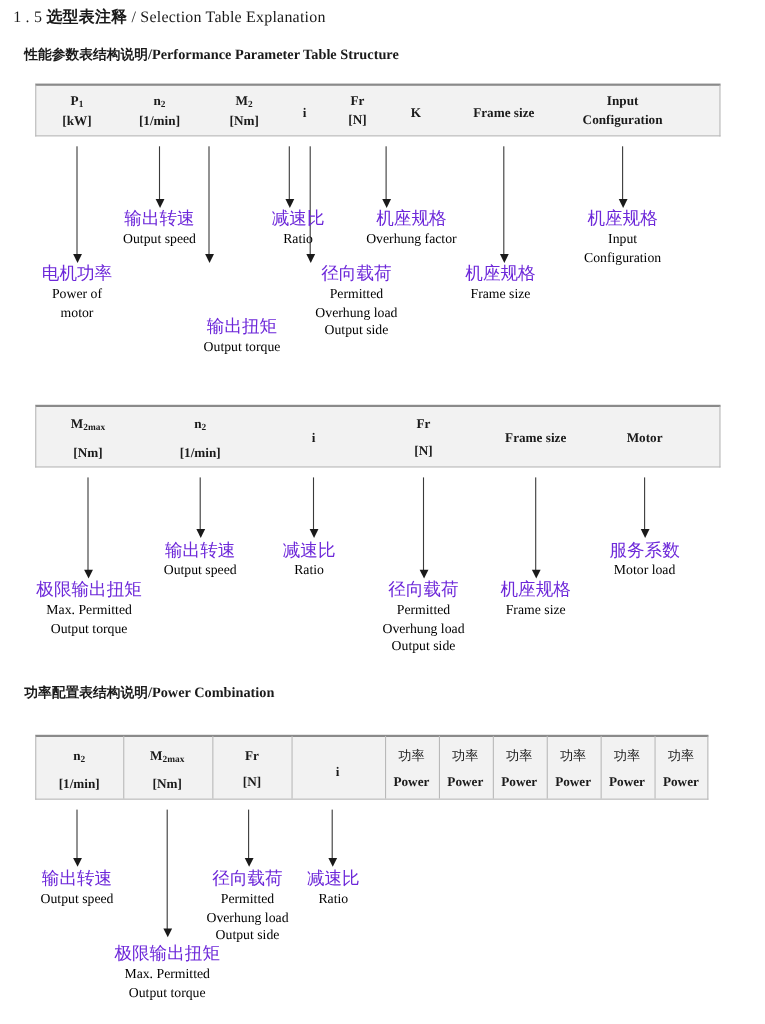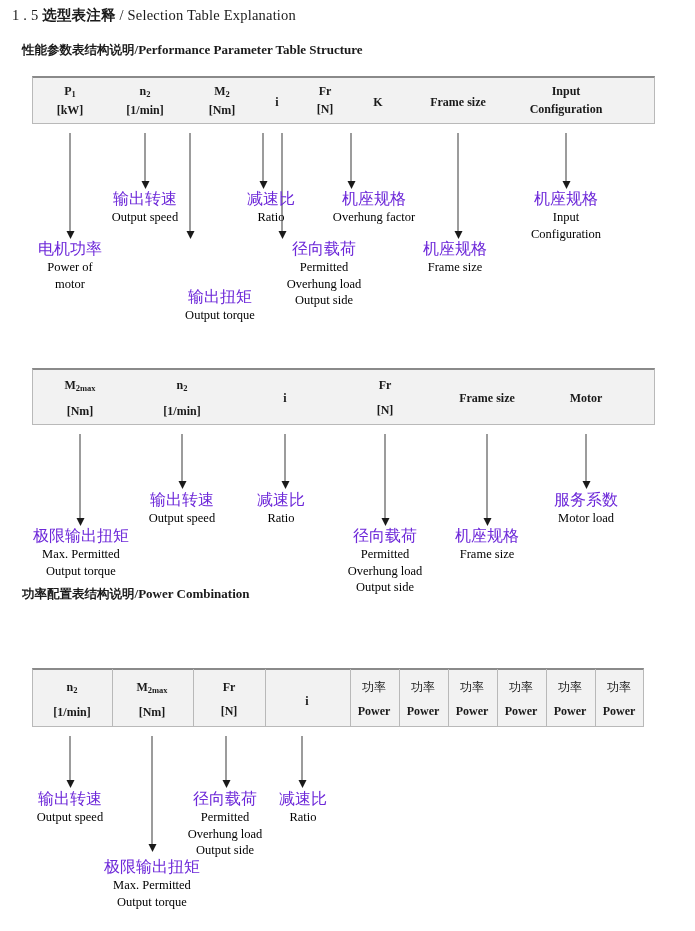--- a/index.html
+++ b/index.html
@@ -273,21 +273,21 @@
     <span class="cn">径向载荷</span>
     <span class="en">Permitted</span>
     <span class="en">Overhung load</span>
     <span class="en">Output side</span>
   </div>
   <div class="ann" style="left:487px; top:525px;">
     <span class="cn">机座规格</span>
     <span class="en">Frame size</span>
   </div>
 
-  <div class="section-head" style="top:586px;">
+  <div class="section-head" style="top:622px;">
     <span class="cn">功率配置表结构说明</span><span class="en">/</span><span class="en">Power Combination</span>
   </div>
 
   <div class="tbox" style="left:32px; top:668px; width:612px; height:59px;">
   </div>
 
   <div class="cellsep" style="left:112px; top:669px; height:57px;"></div>
   <div class="cellsep" style="left:193px; top:669px; height:57px;"></div>
   <div class="cellsep" style="left:265px; top:669px; height:57px;"></div>
   <div class="cellsep" style="left:350px; top:669px; height:57px;"></div>

